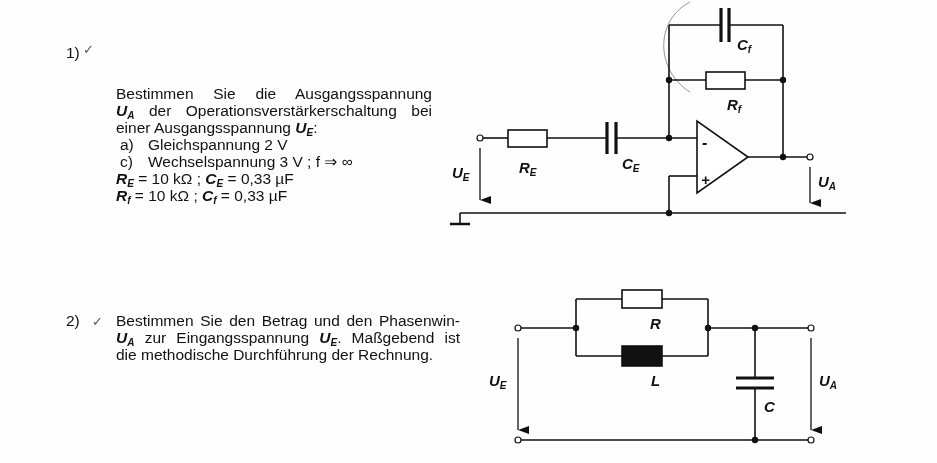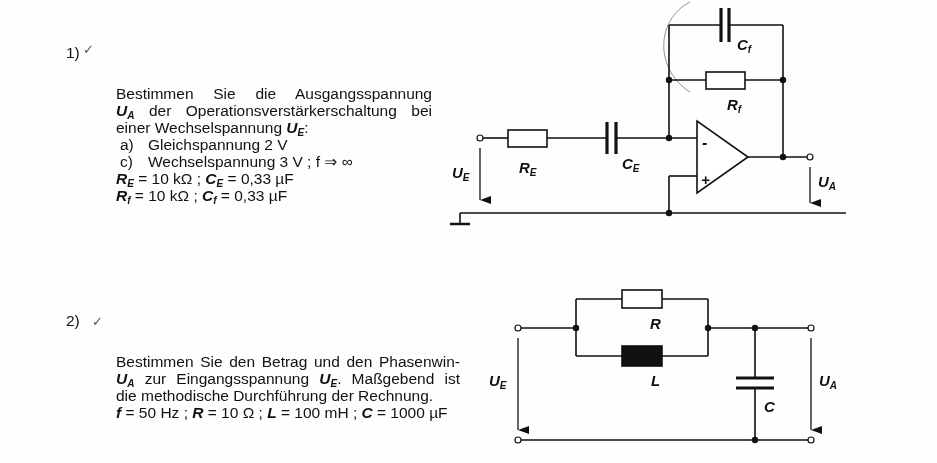--- a/index.html
+++ b/index.html
@@ -21,35 +21,34 @@
   </style>
 </head>
 <body>
 
 <div class="num" style="left:66px;top:44px;">1)</div>
 <div class="check" style="left:83px;top:42px;">✓</div>
 
 <div class="task" style="left:116px;top:45px;width:316px;margin-top:40px;">
   <div class="line just">Bestimmen Sie die Ausgangsspannung</div>
   <div class="line just"><span class="bi">U</span><sub class="bi">A</sub> <span>der Operationsverstärkerschaltung bei</span></div>
-  <div class="line"><span>einer Wechselspannung</span> <span class="bi">U</span><sub class="bi">E</sub>:</div>
+  <div class="line"><span>einer Ausgangsspannung</span> <span class="bi">U</span><sub class="bi">E</sub>:</div>
   <div class="line item"><span class="lbl">a)</span><span>Gleichspannung 2 V</span></div>
   <div class="line item"><span class="lbl">c)</span><span>Wechselspannung 3 V ; f ⇒ ∞</span></div>
   <div class="line"><span class="bi">R</span><sub class="bi">E</sub><span> = 10 kΩ ; </span><span class="bi">C</span><sub class="bi">E</sub><span> = 0,33 µF</span></div>
   <div class="line"><span class="bi">R</span><sub class="bi">f</sub><span> = 10 kΩ ; </span><span class="bi">C</span><sub class="bi">f</sub><span> = 0,33 µF</span></div>
 </div>
 
 <div class="num" style="left:66px;top:312px;">2)</div>
 <div class="check" style="left:92px;top:314px;">✓</div>
 
-<div class="task" style="left:116px;top:312px;width:344px;margin-top:41px;">
+<div class="task" style="left:116px;top:312px;width:344px;">
   <div class="line just">Bestimmen Sie den Betrag und den Phasenwin-</div>
   <div class="line just"><span class="bi">U</span><sub class="bi">A</sub> <span>zur Eingangsspannung</span> <span class="bi">U</span><sub class="bi">E</sub><span>. Maßgebend ist</span></div>
   <div class="line">die methodische Durchführung der Rechnung.</div>
-  <div class="line"><span class="bi">f</span><span> = 50 Hz ; </span><span class="bi">R</span><span> = 10 Ω ; </span><span class="bi">L</span><span> = 100 mH ; </span><span class="bi">C</span><span> = 1000 µF</span></div>
 </div>
 
 <svg width="937" height="463" viewBox="0 0 937 463">
   <defs>
     <marker id="arr" markerWidth="8" markerHeight="12" refX="4" refY="11" orient="auto-start-reverse" markerUnits="userSpaceOnUse">
       <path d="M0,0 L4,11 L8,0 Z" fill="#111"></path>
     </marker>
   </defs>
 
   <g stroke="#111" stroke-width="1.6" fill="none">

